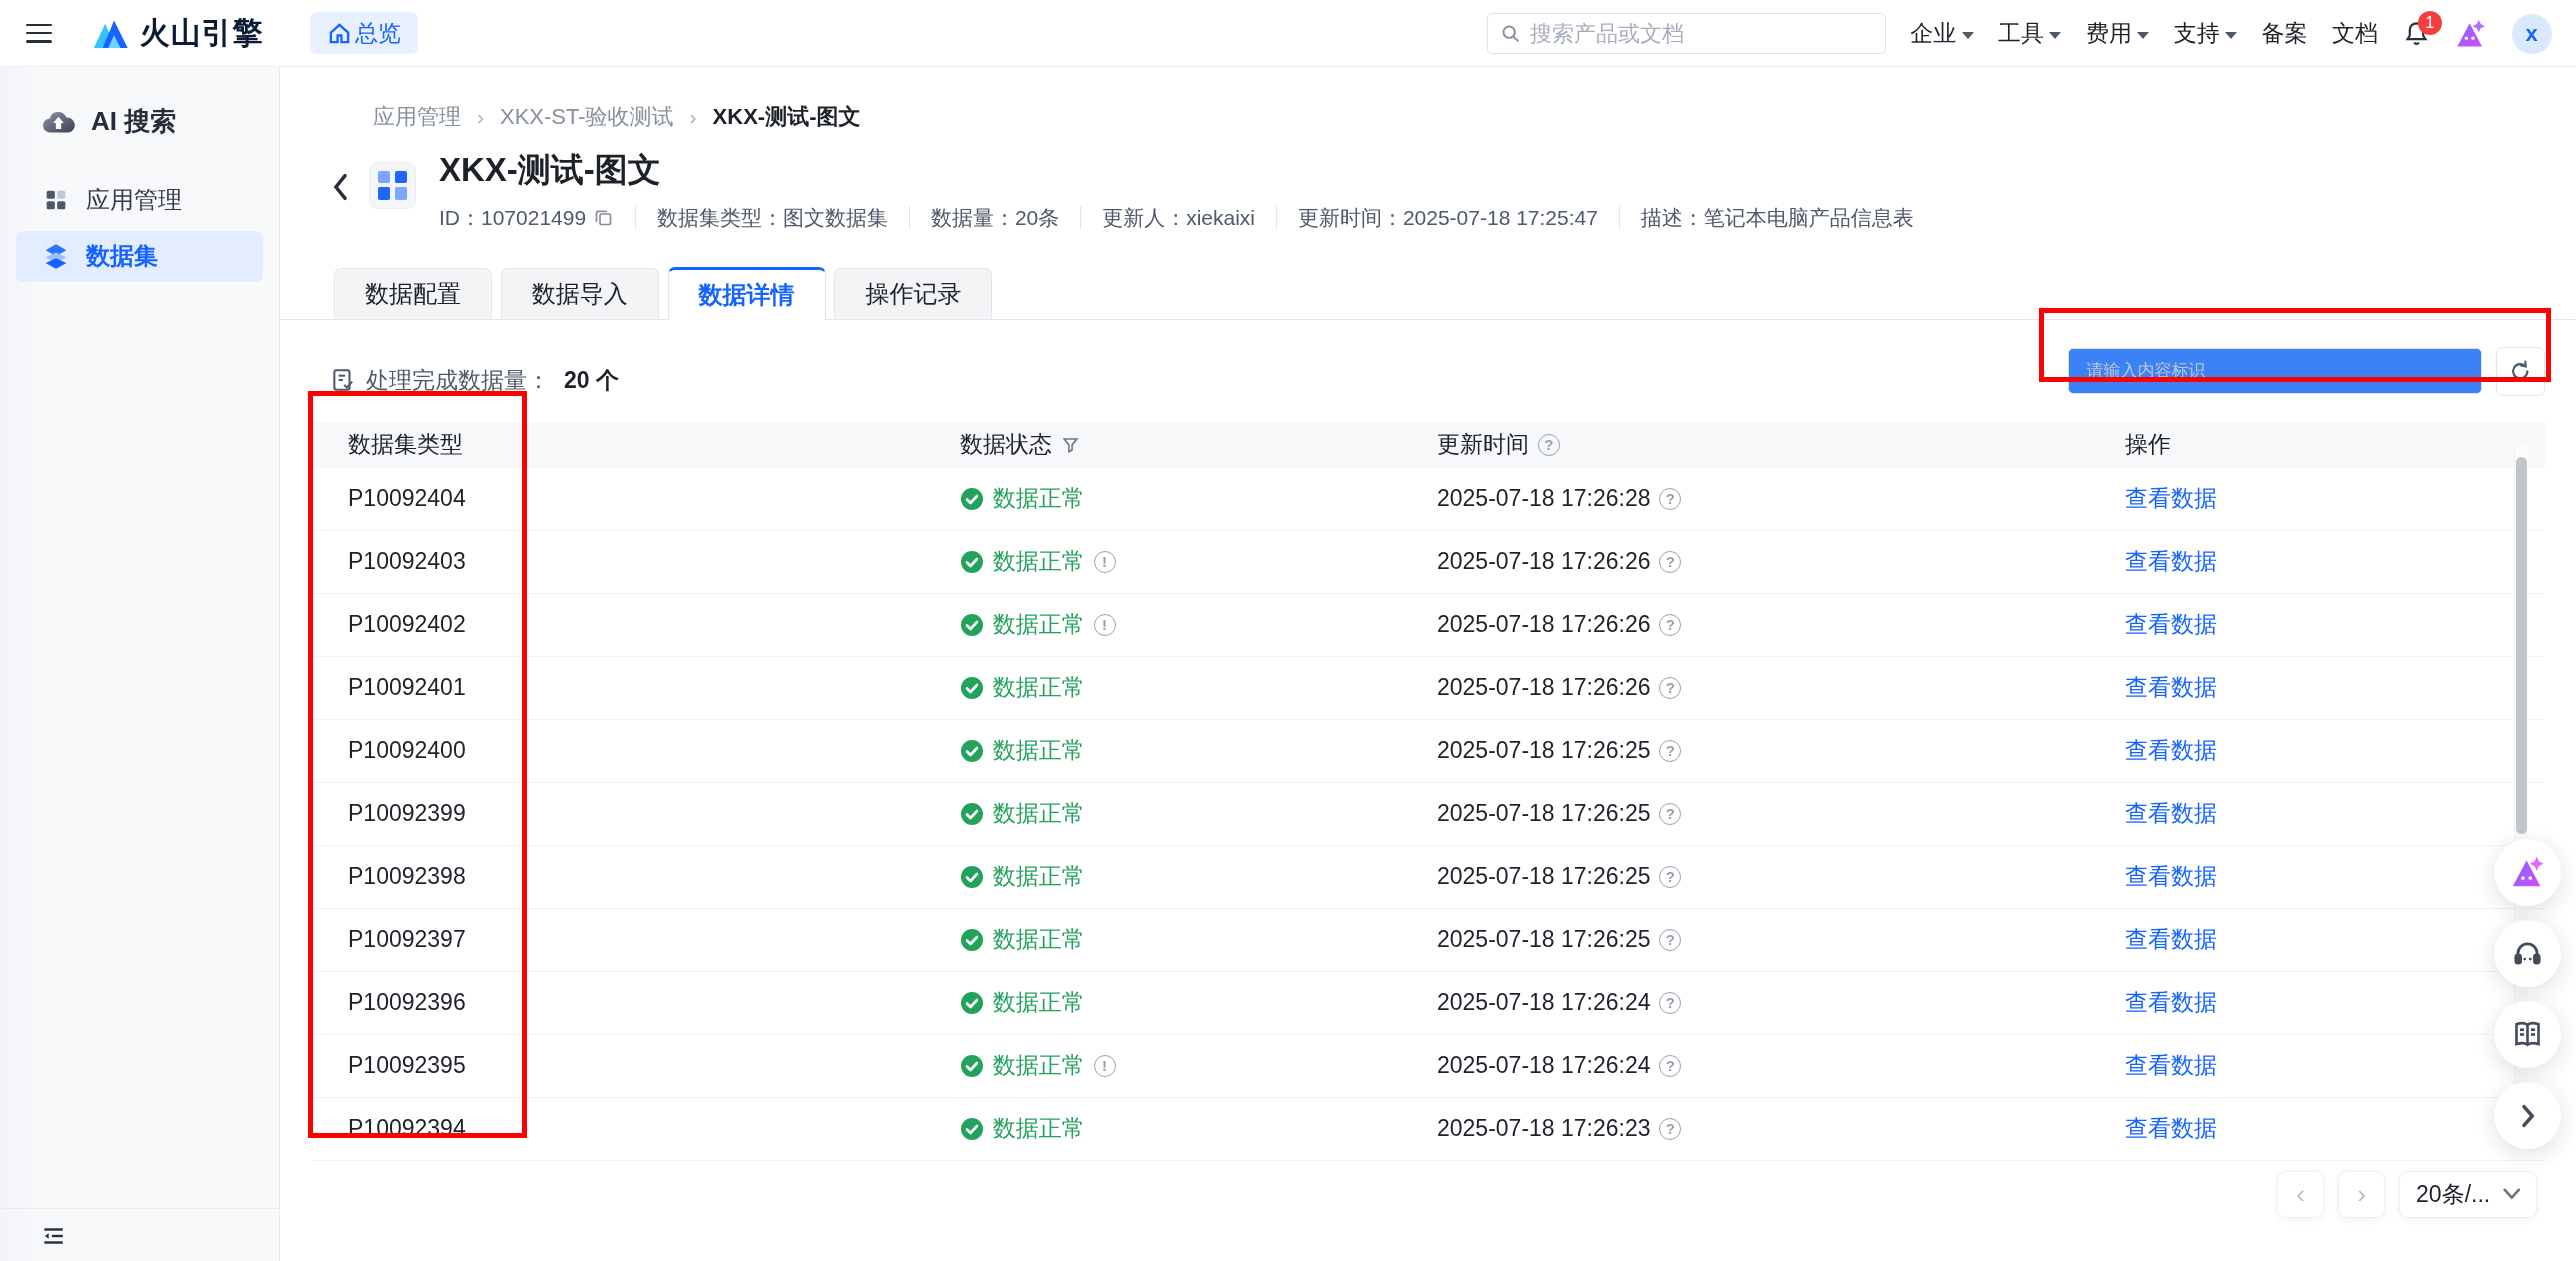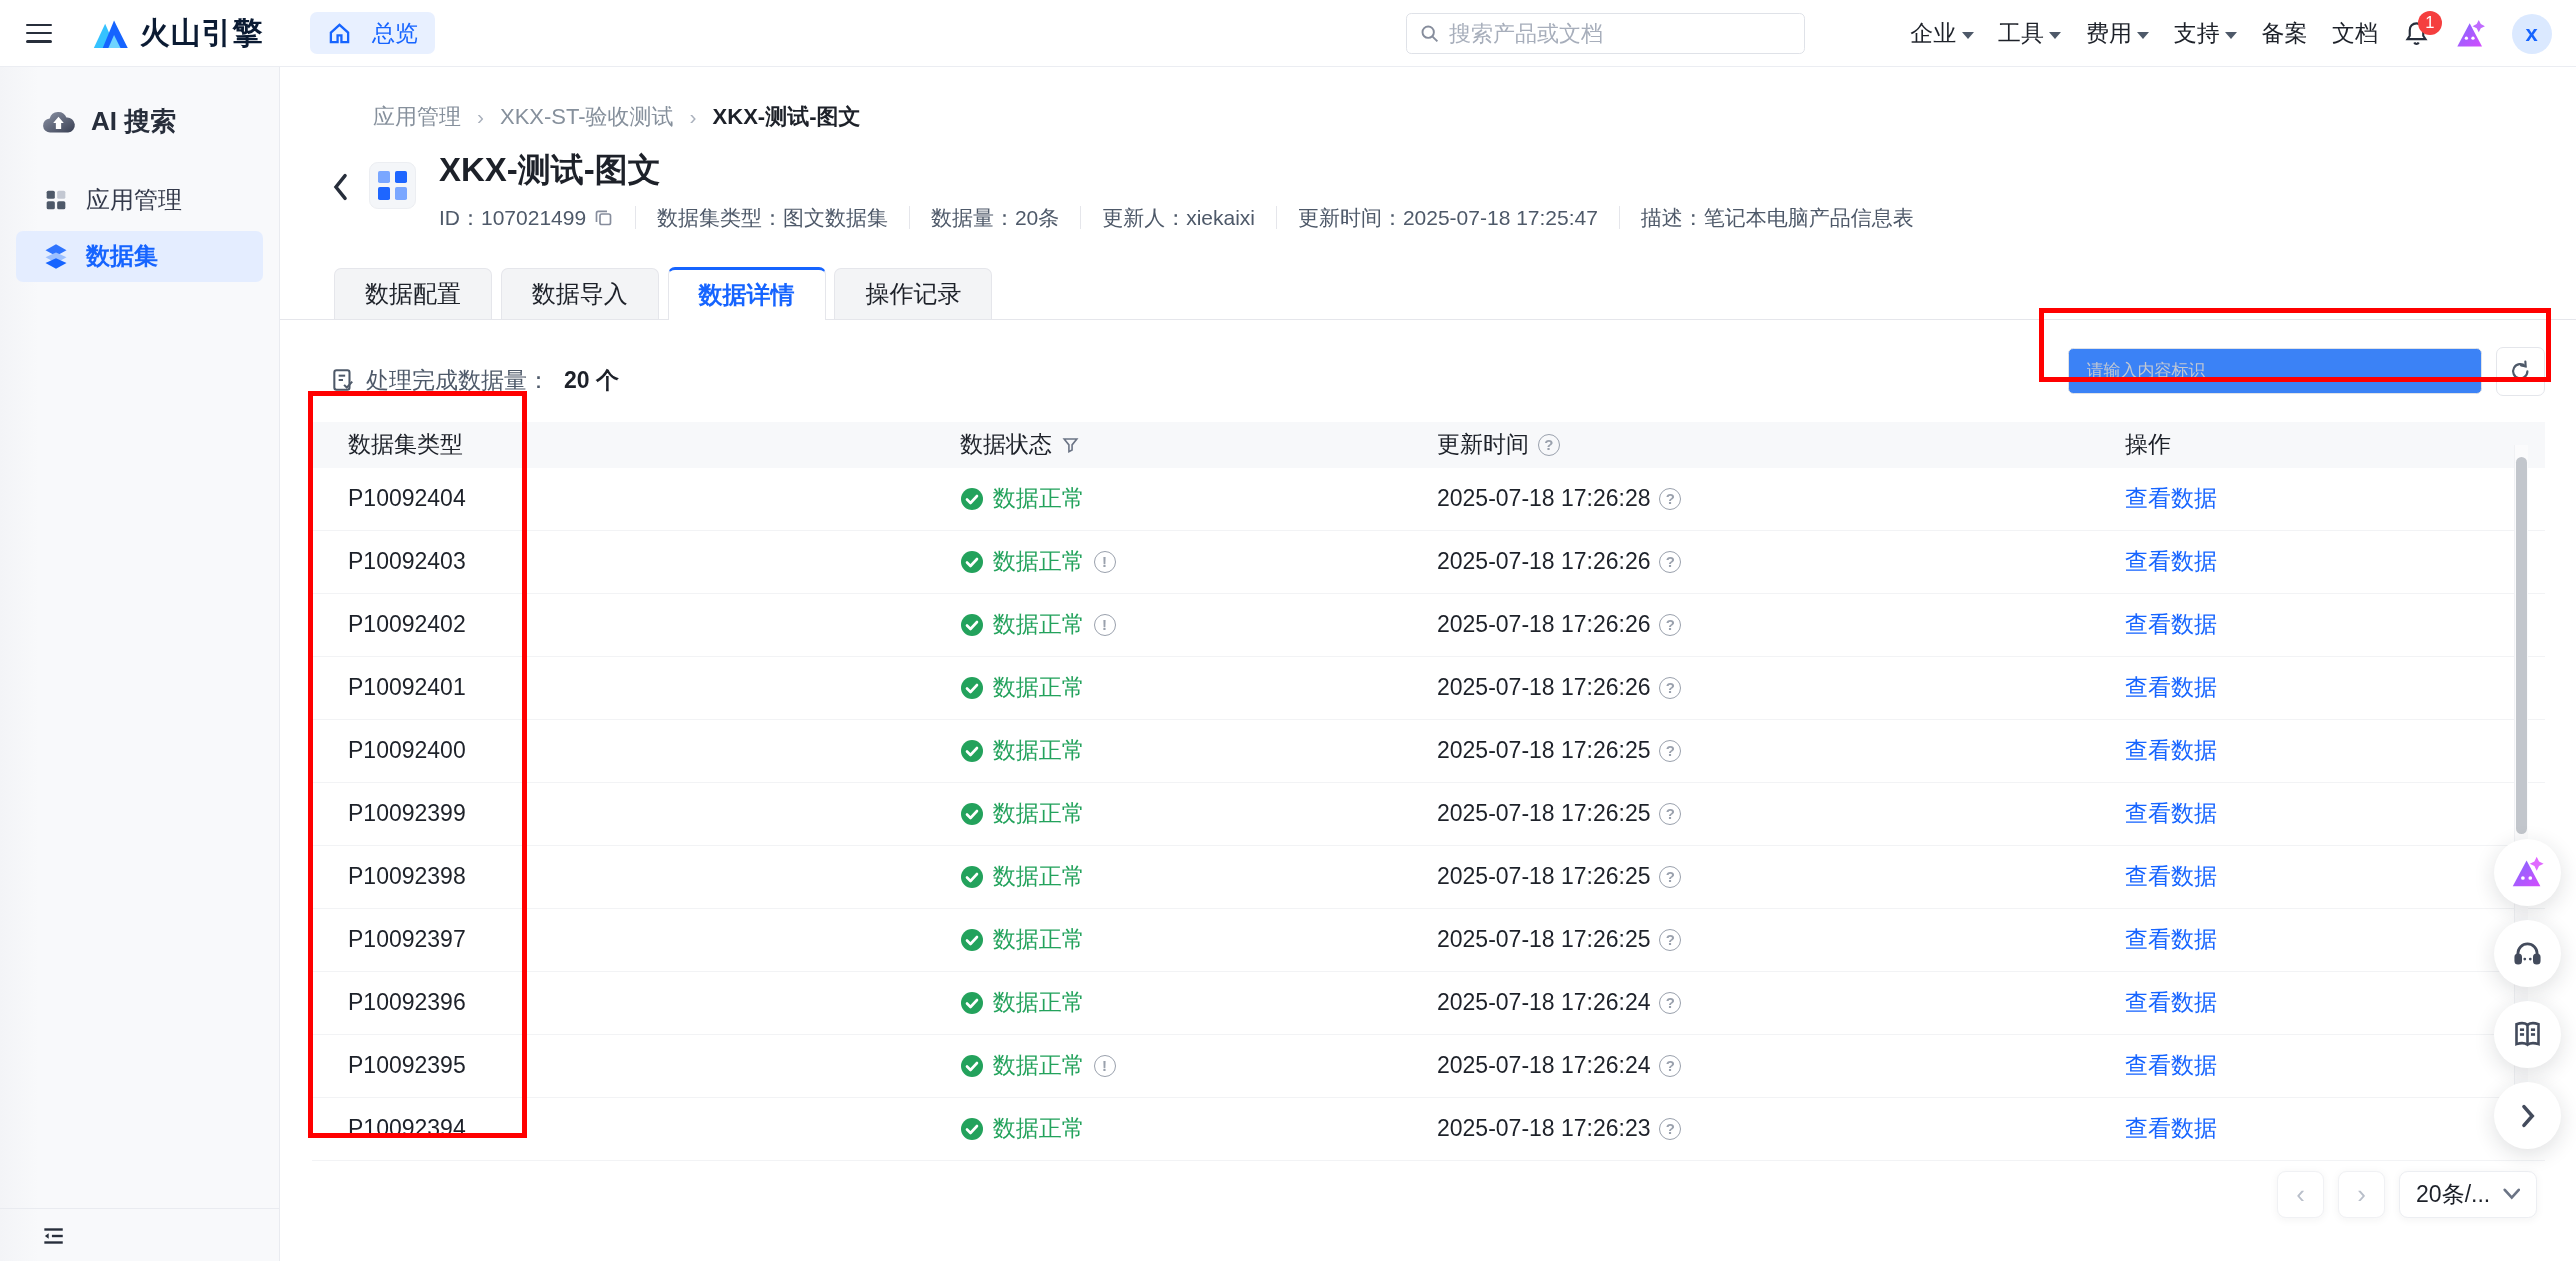--- a/index.html
+++ b/index.html
@@ -10,22 +10,22 @@
   *{box-sizing:border-box; margin:0; padding:0;}
   body{font-family:"Liberation Sans","DejaVu Sans",sans-serif; background:#fff;}
   .screen{position:relative; width:2576px; height:1262px; background:#fff; overflow:hidden; color:var(--text-dark);}
 
   
   .topbar{position:relative; height:67px; background:#fff; border-bottom:0.9px solid #ebedf2; display:flex; align-items:center; padding:0 26px; z-index:40;}
   .hamburger{width:26px; height:19px; display:flex; flex-direction:column; justify-content:space-between; cursor:pointer; margin-right:37px;}
   .hamburger span{display:block; height:2.6px; background:#272e3b; border-radius:1.8px;}
   .logo{display:flex; align-items:center; gap:8.8px;}
   .logo-text{font-size:30px; font-weight:800; color:#0b1b33; letter-spacing:0.9px;}
-  .overview-badge{margin-left:47px; height:42px; padding:0 17.5px; background:var(--badge-bg); border-radius:7px; display:flex; align-items:center; gap:21px; color:var(--accent); font-size:23px; font-weight:500; cursor:pointer;}
-  .topbar-search{position:absolute; left:1406px; top:13px; width:399px; height:41px; border:0.9px solid #dfe2e8; border-radius:5.3px; display:flex; align-items:center; padding:0 12.3px; gap:8.8px; background:#fff;}
+  .overview-badge{margin-left:47px; height:42px; padding:0 17.5px; background:var(--badge-bg); border-radius:7px; display:flex; align-items:center; gap:4px; color:var(--accent); font-size:23px; font-weight:500; cursor:pointer;}
+  .topbar-search{position:absolute; left:1487px; top:13px; width:399px; height:41px; border:0.9px solid #dfe2e8; border-radius:5.3px; display:flex; align-items:center; padding:0 12.3px; gap:8.8px; background:#fff;}
   .topbar-search input{border:none; outline:none; flex:1; font-size:22px; color:var(--text-dark); background:transparent; font-family:inherit;}
   .topbar-search input::placeholder{color:#a7aebb;}
   .topbar-right{position:absolute; right:24.5px; top:0; height:67px; display:flex; align-items:center; gap:24.5px;}
   .menu-item{display:flex; align-items:center; gap:5.3px; font-size:23px; color:var(--text-dark); cursor:pointer; white-space:nowrap;}
   .caret{width:0; height:0; border-left:6.1px solid transparent; border-right:6.1px solid transparent; border-top:7px solid #4e5969; margin-top:3.5px;}
   .bell-wrap{position:relative; cursor:pointer; display:flex;}
   .bell-badge{position:absolute; top:-8.8px; right:-12.3px; min-width:24px; height:24px; background:#f53f3f; color:#fff; font-size:16.6px; border-radius:12.3px; display:flex; align-items:center; justify-content:center; padding:0 5.3px;}
   .avatar{width:40px; height:40px; border-radius:50%; background:#dbe9ff; color:var(--accent); font-size:22px; font-weight:700; display:flex; align-items:center; justify-content:center; cursor:pointer;}
 
   

